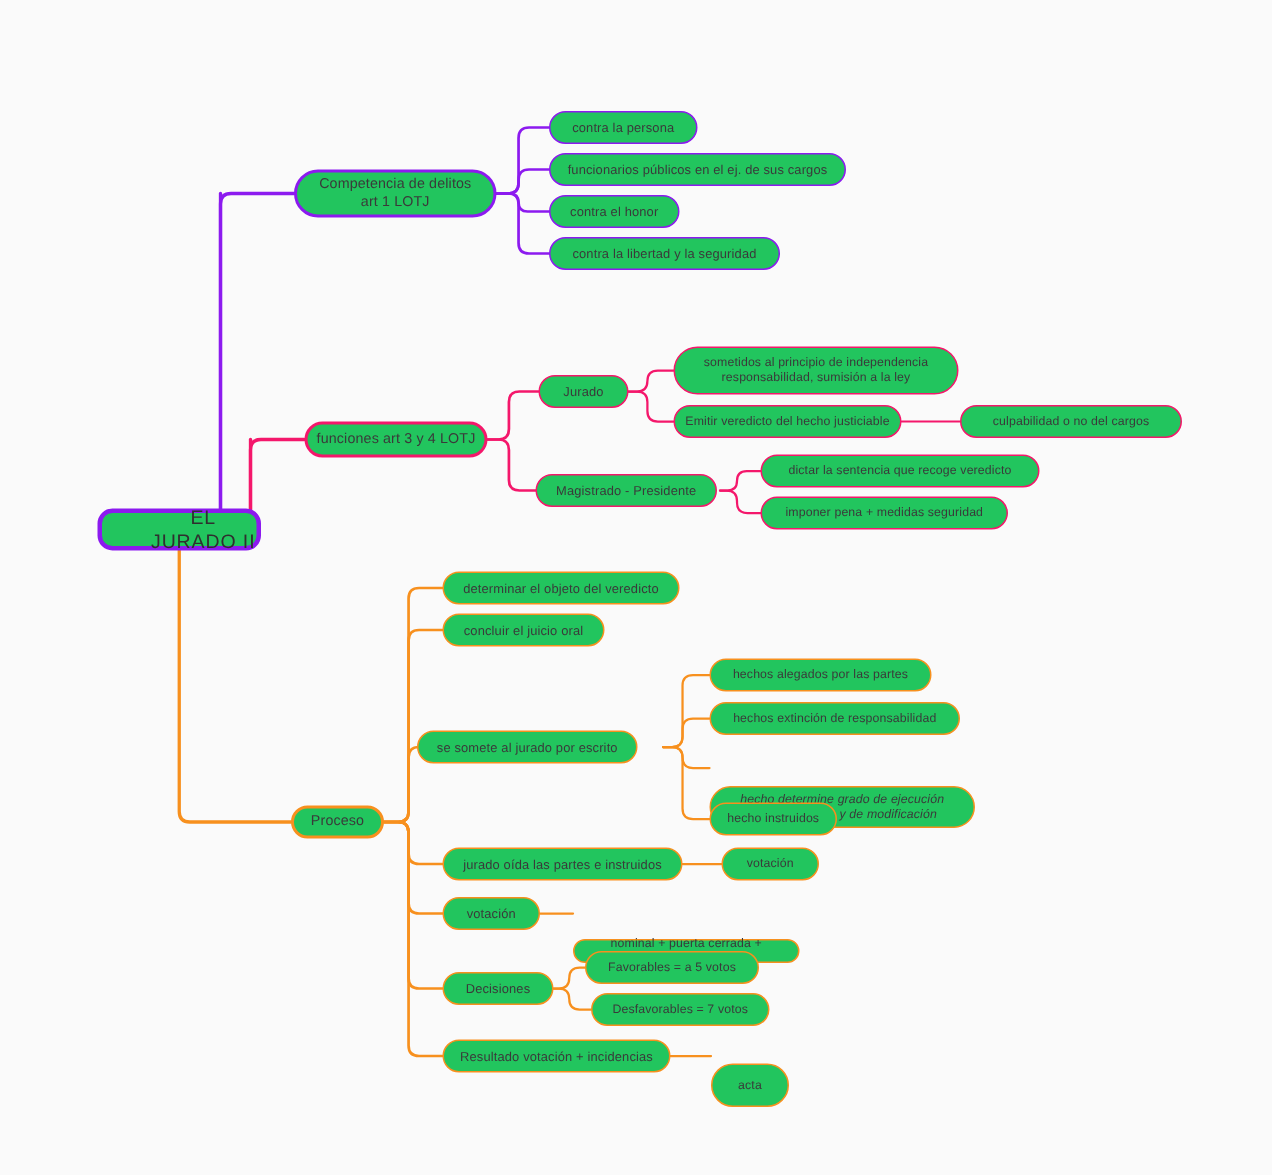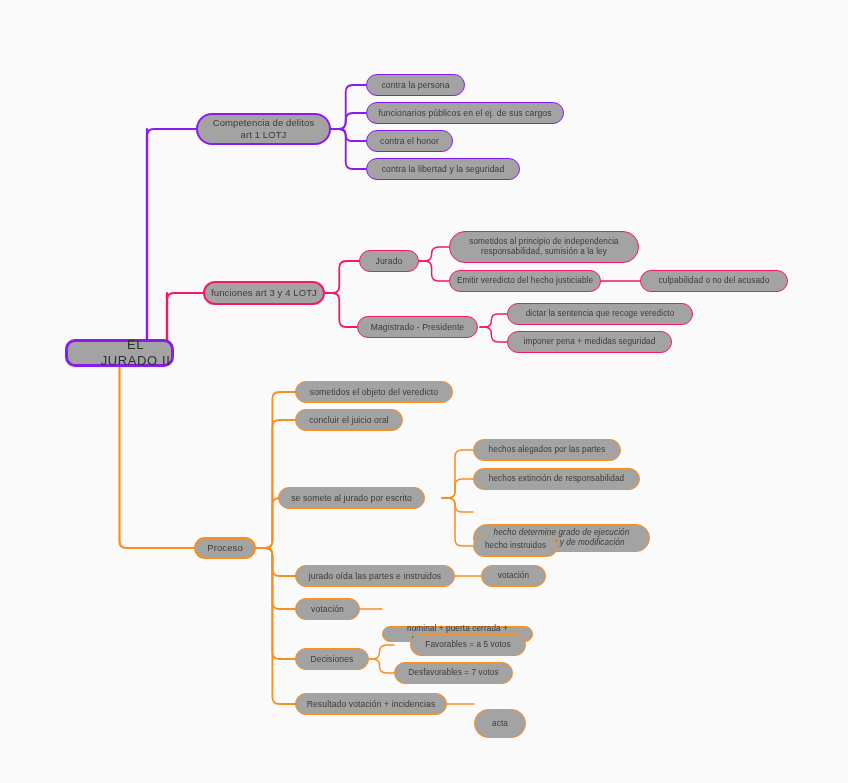--- a/index.html
+++ b/index.html
@@ -9,21 +9,21 @@
     font-family:"Liberation Sans", sans-serif;
     overflow:hidden;
   }
   #canvas{position:relative;width:848px;height:783px;}
   svg#links{position:absolute;left:0;top:0;width:848px;height:783px;}
   .node{
     position:absolute;
     box-sizing:border-box;
     display:flex;align-items:center;justify-content:center;
     text-align:center;
-    background:#a3a3a3;
+    background:#22c55e;
     border-style:solid;
     border-radius:999px;
     color:#3a3a3a;
     line-height:1.22;
     white-space:pre-line;
     letter-spacing:.1px;
   }
   .root{
     border-width:3px;
     border-color:#8c1aef;
@@ -82,38 +82,38 @@
 art 1 LOTJ</div>
       <div class="node lvl2" style="left: 366px; top: 74px; width: 99px; height: 22px; border-color: rgb(140, 26, 239);">contra la persona</div>
       <div class="node lvl2" style="left: 366px; top: 102px; width: 198px; height: 22px; border-color: rgb(140, 26, 239);">funcionarios públicos en el ej. de sus cargos</div>
       <div class="node lvl2" style="left: 366px; top: 130px; width: 87px; height: 22px; border-color: rgb(140, 26, 239);">contra el honor</div>
       <div class="node lvl2" style="left: 366px; top: 158px; width: 154px; height: 22px; border-color: rgb(140, 26, 239);">contra la libertad y la seguridad</div>
       <div class="node lvl1" style="left: 203px; top: 281px; width: 122px; height: 24px; border-color: rgb(244, 23, 107);">funciones art 3 y 4 LOTJ</div>
       <div class="node lvl2" style="left: 359px; top: 250px; width: 60px; height: 22px; border-color: rgb(244, 23, 107);">Jurado</div>
       <div class="node lvl3" style="left: 449px; top: 231px; width: 190px; height: 32px; border-color: rgb(244, 23, 107);">sometidos al principio de independencia
 responsabilidad, sumisión a la ley</div>
       <div class="node lvl3" style="left: 449px; top: 270px; width: 152px; height: 22px; border-color: rgb(244, 23, 107);">Emitir veredicto del hecho justiciable</div>
-      <div class="node lvl3" style="left: 640px; top: 270px; width: 148px; height: 22px; border-color: rgb(244, 23, 107);">culpabilidad o no del acusado</div>
+      <div class="node lvl3" style="left: 640px; top: 270px; width: 148px; height: 22px; border-color: rgb(244, 23, 107);">culpabilidad o no del cargos</div>
       <div class="node lvl2" style="left: 357px; top: 316px; width: 121px; height: 22px; border-color: rgb(244, 23, 107);">Magistrado - Presidente</div>
       <div class="node lvl3" style="left: 507px; top: 303px; width: 186px; height: 22px; border-color: rgb(244, 23, 107);">dictar la sentencia que recoge veredicto</div>
       <div class="node lvl3" style="left: 507px; top: 331px; width: 165px; height: 22px; border-color: rgb(244, 23, 107);">imponer pena + medidas seguridad</div>
       <div class="node lvl1" style="left: 194px; top: 537px; width: 62px; height: 22px; border-color: rgb(247, 144, 30);">Proceso</div>
-      <div class="node lvl2" style="left: 295px; top: 381px; width: 158px; height: 22px; border-color: rgb(247, 144, 30);">sometidos el objeto del veredicto</div>
+      <div class="node lvl2" style="left: 295px; top: 381px; width: 158px; height: 22px; border-color: rgb(247, 144, 30);">determinar el objeto del veredicto</div>
       <div class="node lvl2" style="left: 295px; top: 409px; width: 108px; height: 22px; border-color: rgb(247, 144, 30);">concluir el juicio oral</div>
       <div class="node lvl2" style="left: 278px; top: 487px; width: 147px; height: 22px; border-color: rgb(247, 144, 30);">se somete al jurado por escrito</div>
       <div class="node lvl3" style="left: 473px; top: 439px; width: 148px; height: 22px; border-color: rgb(247, 144, 30);">hechos alegados por las partes</div>
       <div class="node lvl3" style="left: 473px; top: 468px; width: 167px; height: 22px; border-color: rgb(247, 144, 30);">hechos extinción de responsabilidad</div>
       <div class="node lvl3" style="left: 473px; top: 524px; width: 177px; height: 28px; border-color: rgb(247, 144, 30); font-style: italic;">hecho determine grado de ejecución
 de participación y de modificación</div>
       <div class="node lvl3" style="left: 473px; top: 535px; width: 85px; height: 22px; border-color: rgb(247, 144, 30);">hecho instruidos</div>
       <div class="node lvl2" style="left: 295px; top: 565px; width: 160px; height: 22px; border-color: rgb(247, 144, 30);">jurado oída las partes e instruidos</div>
       <div class="node lvl3" style="left: 481px; top: 565px; width: 65px; height: 22px; border-color: rgb(247, 144, 30);">votación</div>
       <div class="node lvl2" style="left: 295px; top: 598px; width: 65px; height: 22px; border-color: rgb(247, 144, 30);">votación</div>
       <div class="node lvl3" style="left: 382px; top: 593px; width: 151px; height: 16px; border-color: rgb(247, 144, 30); margin-top: 33px;">nominal + puerta cerrada +
 voz alta + no abstención</div>
       <div class="node lvl2" style="left: 295px; top: 648px; width: 74px; height: 22px; border-color: rgb(247, 144, 30);">Decisiones</div>
-      <div class="node lvl3" style="left: 410px; top: 634px; width: 116px; height: 22px; border-color: rgb(247, 144, 30);">Favorables = a 5 votos</div>
+      <div class="node lvl3" style="left: 390px; top: 634px; width: 116px; height: 22px; border-color: rgb(247, 144, 30);">Favorables = a 5 votos</div>
       <div class="node lvl3" style="left: 394px; top: 662px; width: 119px; height: 22px; border-color: rgb(247, 144, 30);">Desfavorables = 7 votos</div>
       <div class="node lvl2" style="left: 295px; top: 693px; width: 152px; height: 22px; border-color: rgb(247, 144, 30);">Resultado votación + incidencias</div>
       <div class="node lvl3" style="left: 474px; top: 693px; width: 52px; height: 29px; border-color: rgb(247, 144, 30); margin-top: 16px;">acta</div>
       <div class="node root" style="left: 65px; top: 339px; width: 109px; height: 28px; border-color: rgb(140, 26, 239);">EL JURADO II</div>
     </div>
 </div>
 
 </body></html>

